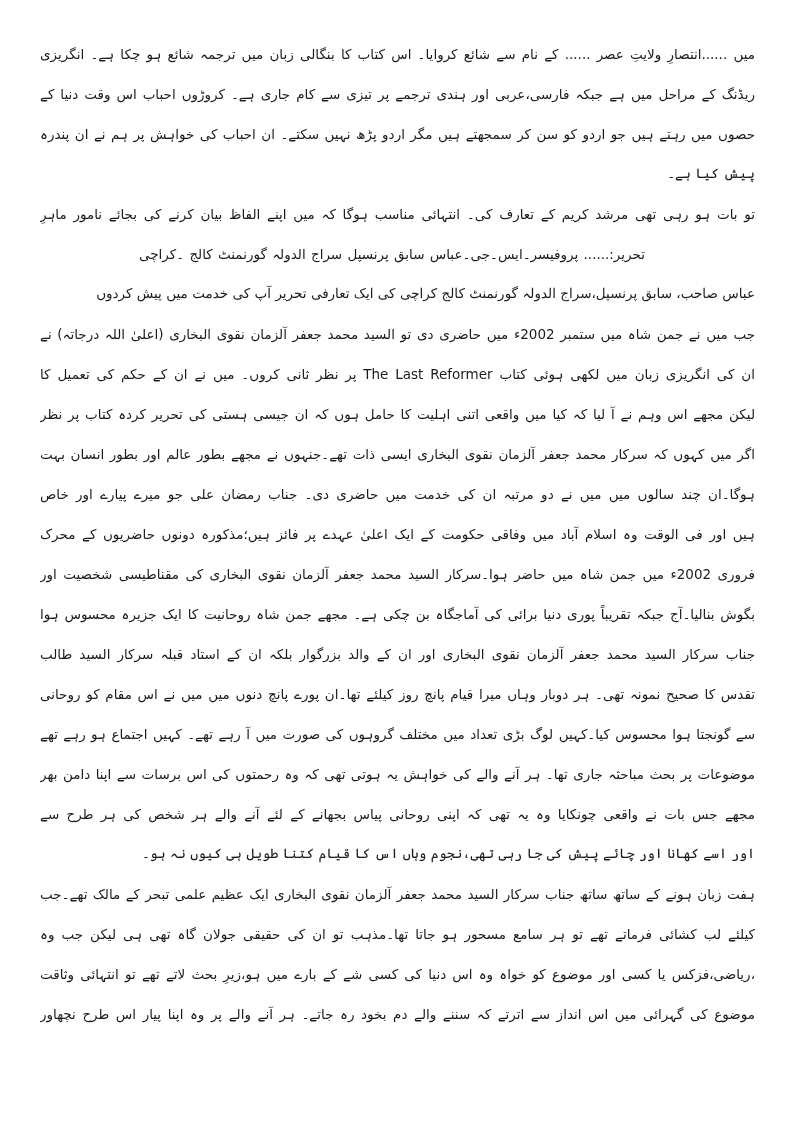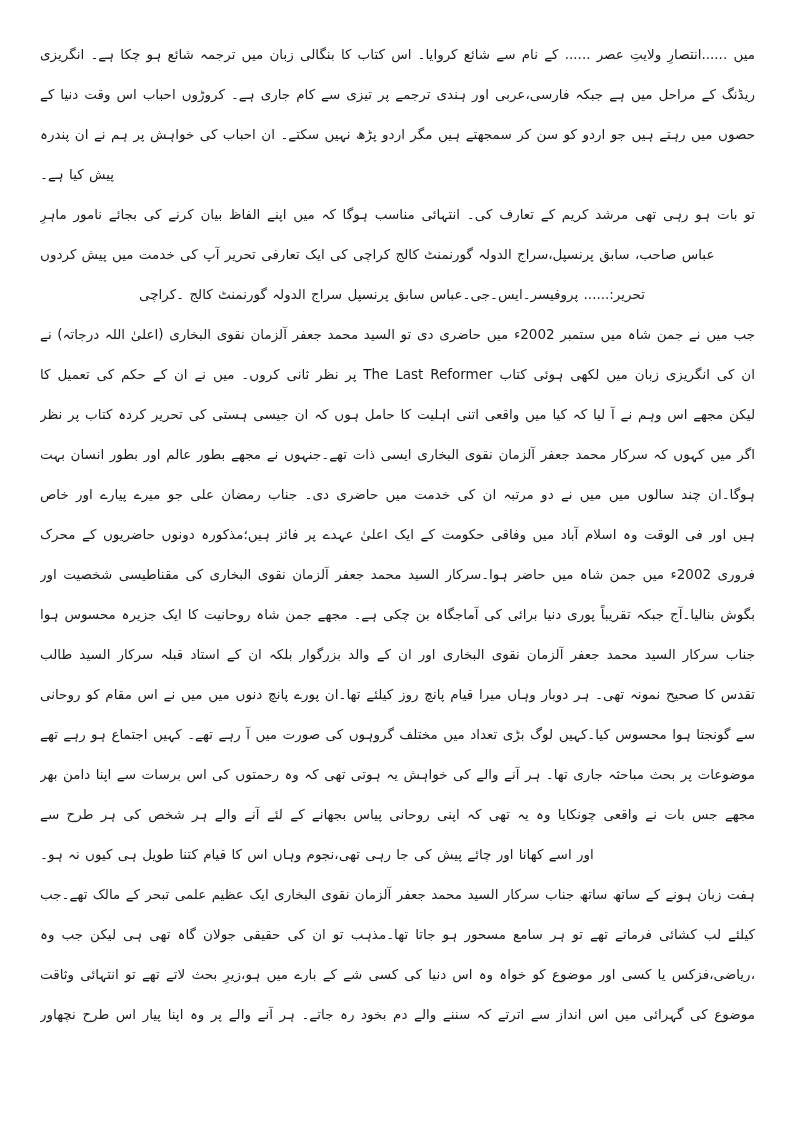--- a/index.html
+++ b/index.html
@@ -34,39 +34,40 @@
     overflow: hidden;
     word-spacing: 1px;
     color: #1b1b1b;
   }
   .line.justify {
     text-align: justify;
     text-align-last: justify;
     -moz-text-align-last: justify;
   }
   .line.right {
-    text-align: left;
+    text-align: right;
+    font-family: Liberation Serif, serif;
   }
   .line.indent {
     text-align: right;
     padding-right: 110px;
   }
 </style>
 </head>
 <body>
 
 <div class="page" dir="rtl">
   <div class="textblock">
     <div class="line justify">میں ......انتصارِ ولایتِ عصر ...... کے نام سے شائع کروایا۔  اس کتاب کا بنگالی زبان میں ترجمہ شائع ہو چکا ہے۔ انگریزی ترجمہ پروف</div>
     <div class="line justify">ریڈنگ کے مراحل میں ہے جبکہ فارسی،عربی اور ہندی ترجمے پر تیزی سے کام جاری ہے۔ کروڑوں احباب اس وقت دنیا کے مختلف</div>
     <div class="line justify">حصوں میں رہتے ہیں جو اردو کو سن کر سمجھتے ہیں مگر اردو پڑھ نہیں سکتے۔ ان احباب کی خواہش پر ہم نے ان پندرہ دروس کو آڈیو کی شکل میں</div>
     <div class="line right">پیش کیا ہے۔</div>
     <div class="line justify">تو بات ہو رہی تھی مرشد کریم کے تعارف کی۔ انتہائی مناسب ہوگا کہ میں اپنے الفاظ بیان کرنے کی بجائے نامور ماہرِ تعلیم پروفیسر ایس جی</div>
+    <div class="line indent">تحریر:...... پروفیسر۔ایس۔جی۔عباس    سابق پرنسپل سراج الدولہ گورنمنٹ کالج ۔کراچی</div>
     <div class="line right">عباس صاحب، سابق پرنسپل،سراج الدولہ گورنمنٹ کالج کراچی کی ایک تعارفی تحریر آپ کی خدمت میں پیش کردوں</div>
-    <div class="line indent">تحریر:...... پروفیسر۔ایس۔جی۔عباس    سابق پرنسپل سراج الدولہ گورنمنٹ کالج ۔کراچی</div>
     <div class="line justify">جب میں نے جمن شاہ میں ستمبر 2002ء میں حاضری دی تو السید محمد جعفر آلزمان نقوی البخاری (اعلیٰ اللہ درجاتہ) نے خواہش ظاہر کی کہ میں</div>
     <div class="line justify">ان کی انگریزی زبان میں لکھی ہوئی کتاب The Last Reformer پر نظر ثانی کروں۔ میں نے ان کے حکم کی تعمیل کا وعدہ تو کرلیا</div>
     <div class="line justify">لیکن مجھے اس وہم نے آ لیا کہ کیا میں واقعی اتنی اہلیت کا حامل ہوں کہ ان جیسی ہستی کی تحریر کردہ کتاب پر نظر کر سکوں؟</div>
     <div class="line justify">اگر میں کہوں کہ سرکار محمد جعفر آلزمان نقوی البخاری ایسی ذات تھے۔جنہوں نے مجھے بطور عالم اور بطور انسان بہت متاثر کیا تو یہ بے جا نہ</div>
     <div class="line justify">ہوگا۔ان چند سالوں میں میں نے دو مرتبہ ان کی خدمت میں حاضری دی۔ جناب رمضان علی جو میرے پیارے اور خاص الخاص شاگرد</div>
     <div class="line justify">ہیں اور فی الوقت وہ اسلام آباد میں وفاقی حکومت کے ایک اعلیٰ عہدے پر فائز ہیں؛مذکورہ دونوں حاضریوں کے محرک تھے۔میں پہلی بار</div>
     <div class="line justify">فروری 2002ء میں جمن شاہ میں حاضر ہوا۔سرکار السید محمد جعفر آلزمان نقوی البخاری کی مقناطیسی شخصیت اور علمی مقام نے مجھے اپنا حلقہ</div>
     <div class="line justify">بگوش بنالیا۔آج جبکہ تقریباً پوری دنیا برائی کی آماجگاہ بن چکی ہے۔ مجھے جمن شاہ روحانیت کا ایک جزیرہ محسوس ہوا اور یہ جگہ فی الواقع</div>
     <div class="line justify">جناب سرکار السید محمد جعفر آلزمان نقوی البخاری اور ان کے والد بزرگوار بلکہ ان کے استاد قبلہ سرکار السید طالب حسین نقوی البخاری کے</div>
     <div class="line justify">تقدس کا صحیح نمونہ تھی۔ ہر دوبار وہاں میرا قیام پانچ روز کیلئے تھا۔ان پورے پانچ دنوں میں میں نے اس مقام کو روحانی سرگرمیوں</div>

